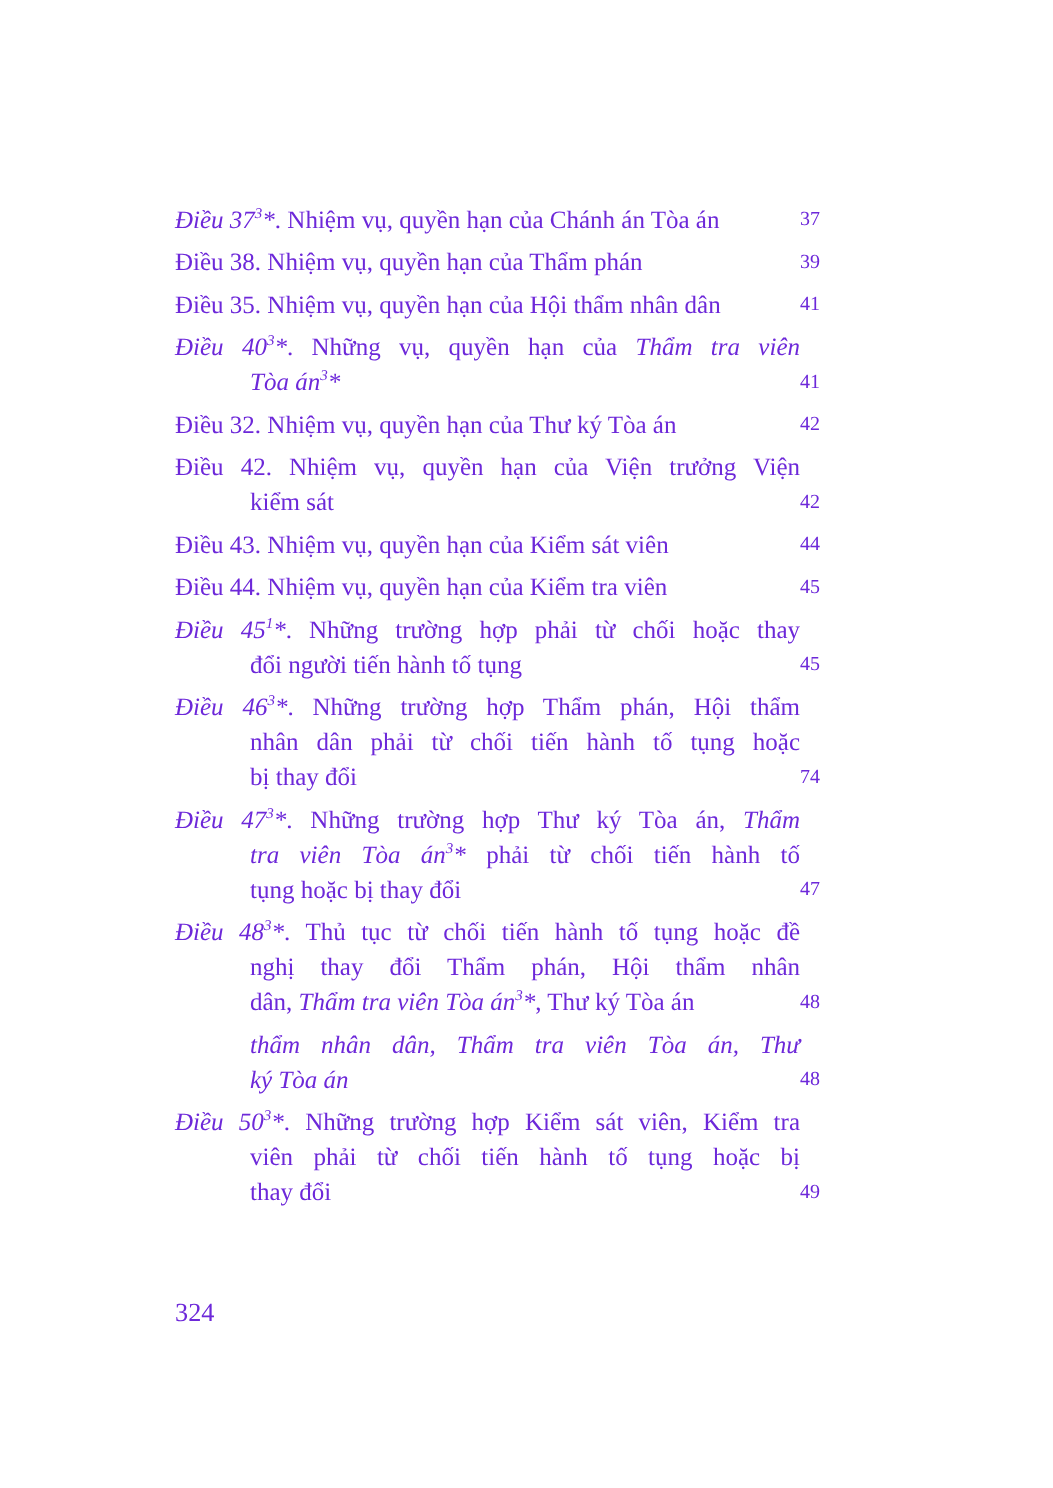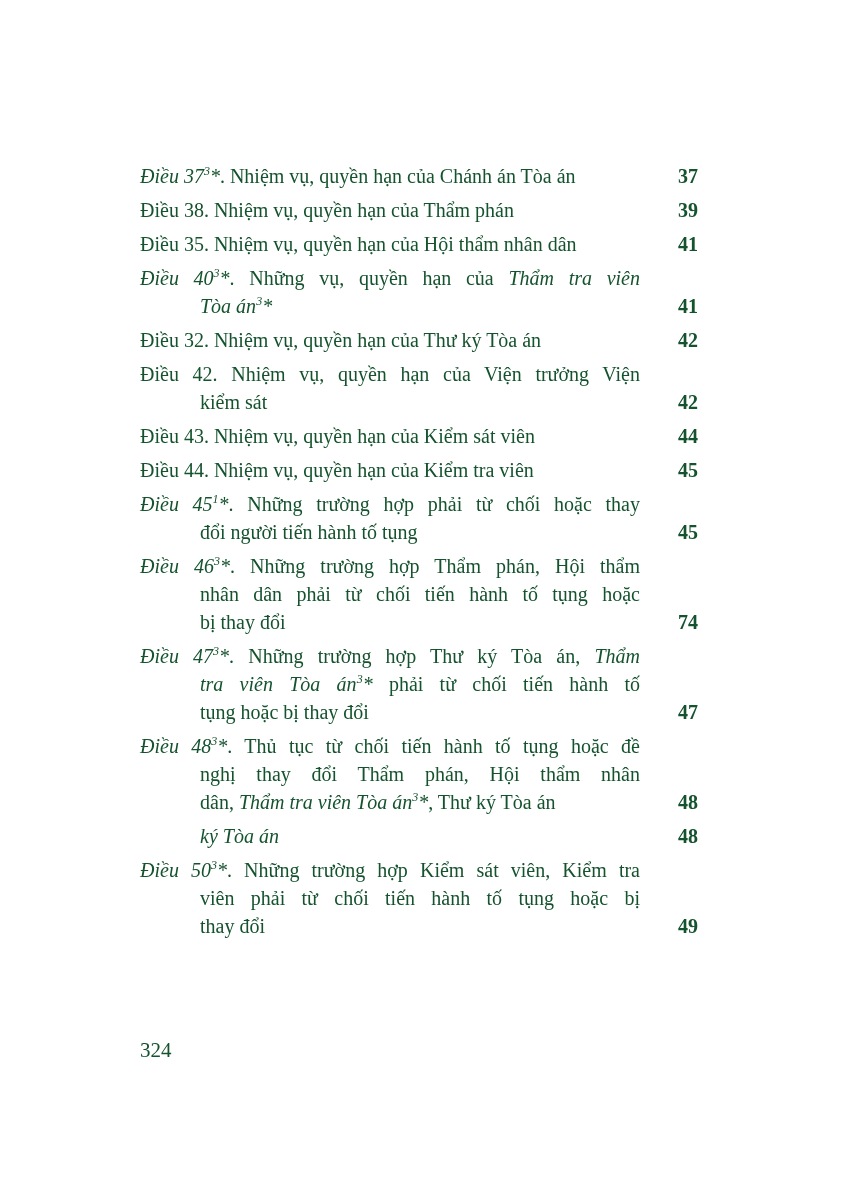--- a/index.html
+++ b/index.html
@@ -7,21 +7,21 @@
     padding: 0;
     background: #ffffff;
   }
   .sheet {
     position: relative;
     width: 842px;
     height: 1190px;
     background: #ffffff;
     overflow: hidden;
     font-family: "Liberation Serif", "DejaVu Serif", serif;
-    color: #14532d;
+    color: #6d28d9;
   }
   .toc {
     position: absolute;
     left: 140px;
     top: 162px;
     width: 558px;
   }
   .entry {
     display: flex;
     margin-bottom: 6px;
@@ -40,24 +40,23 @@
     text-align: justify;
     text-align-last: justify;
     text-justify: inter-word;
   }
   .line.cont {
     padding-left: 60px;
   }
   .pagenum {
     flex: 1 1 auto;
     align-self: flex-end;
-    text-align: right;
-    font-size: 20px;
+    text-align: left;
+    font-size: 16px;
     line-height: 28px;
-    font-weight: bold;
   }
   .it {
     font-style: italic;
   }
   sup {
     font-size: 12px;
     line-height: 0;
     vertical-align: super;
     letter-spacing: 0;
   }
@@ -153,20 +152,21 @@
       <div class="entry">
         <div class="lines">
           <div class="line jst"><span class="it">Điều 48</span><sup class="it">3</sup><span class="it">*</span><span>. Thủ tục từ chối tiến hành tố tụng hoặc đề</span></div>
           <div class="line cont jst"><span>nghị thay đổi Thẩm phán, Hội thẩm nhân</span></div>
           <div class="line cont"><span>dân, </span><span class="it">Thẩm tra viên Tòa án</span><sup class="it">3</sup><span class="it">*</span><span>, Thư ký Tòa án</span></div>
         </div>
         <div class="pagenum">48</div>
       </div>
       <div class="entry">
         <div class="lines">
+          <div class="line cont jst"><span class="it">thẩm nhân dân, Thẩm tra viên Tòa án, Thư</span></div>
           <div class="line cont"><span class="it">ký Tòa án</span></div>
         </div>
         <div class="pagenum">48</div>
       </div>
       <div class="entry">
         <div class="lines">
           <div class="line jst"><span class="it">Điều 50</span><sup class="it">3</sup><span class="it">*</span><span>. Những trường hợp Kiểm sát viên, Kiểm tra</span></div>
           <div class="line cont jst"><span>viên phải từ chối tiến hành tố tụng hoặc bị</span></div>
           <div class="line cont"><span>thay đổi</span></div>
         </div>

